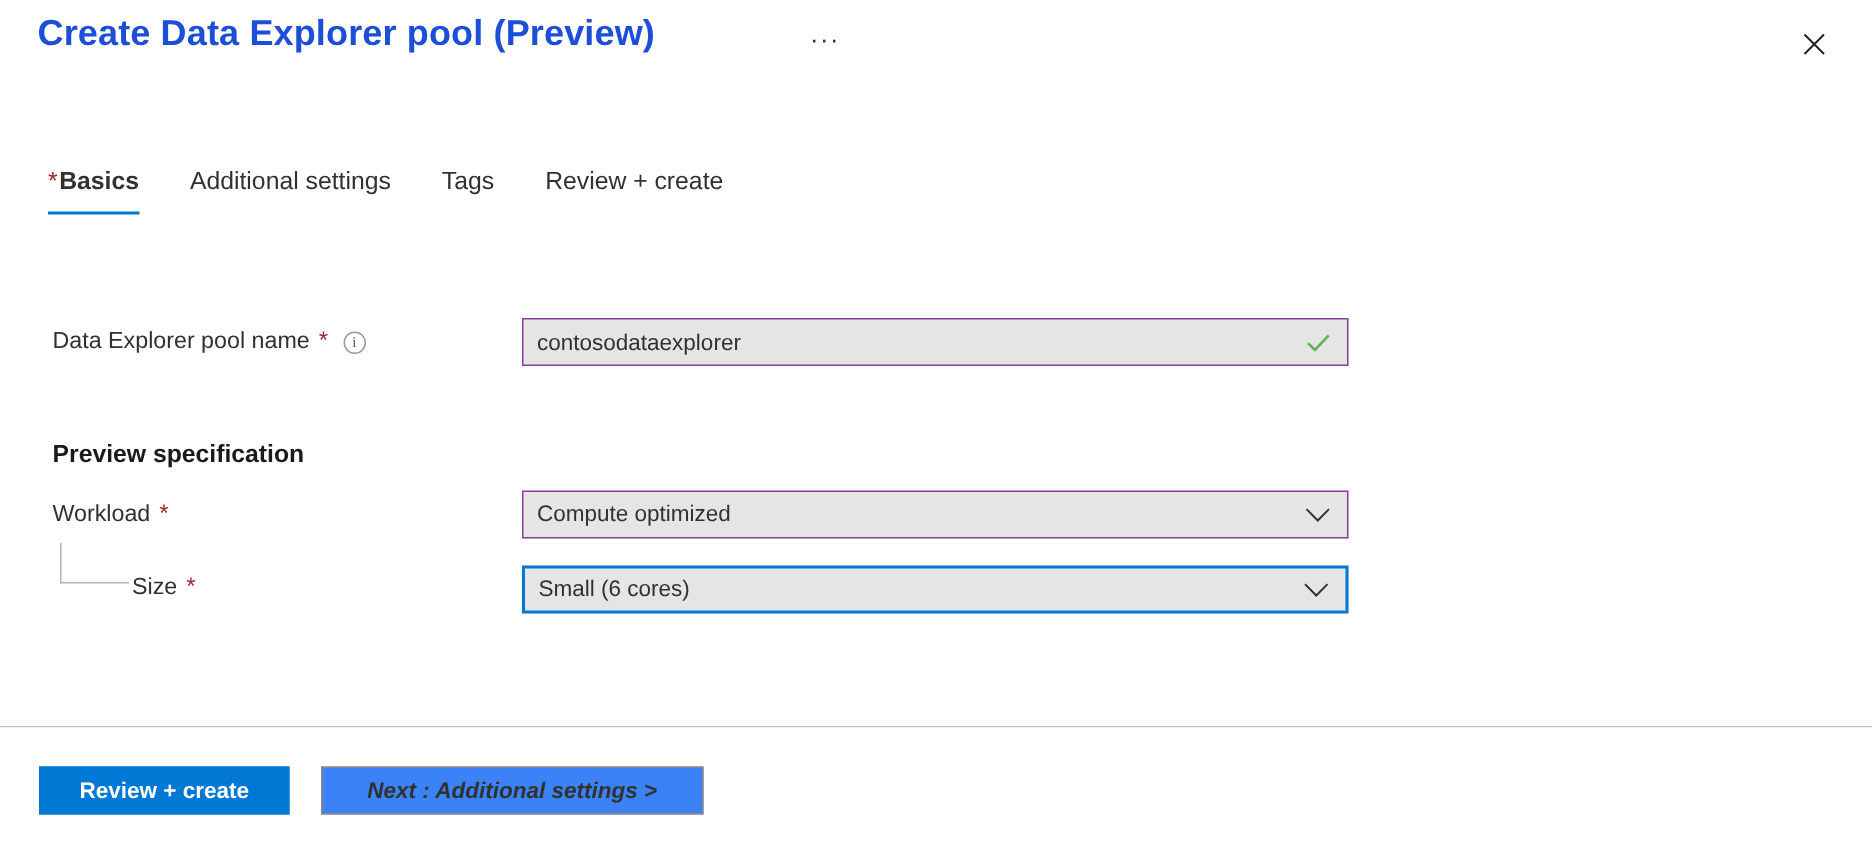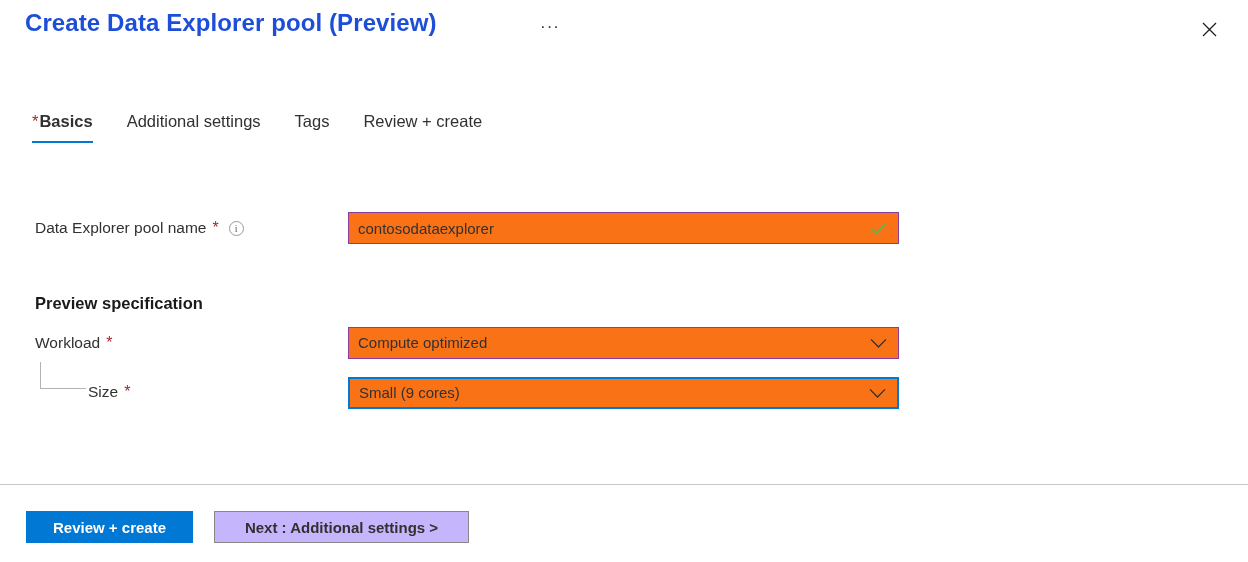--- a/index.html
+++ b/index.html
@@ -155,21 +155,21 @@
     border-bottom: 1px solid #b3b3b3;
   }
 
   
   .field-control {
     position: absolute;
     left: 348px;
     width: 551px;
     height: 32px;
     box-sizing: border-box;
-    background: #f97316;
+    background: #e5e5e5;
     display: flex;
     align-items: center;
   }
   .field-control.validated { border: 1px solid #873ea0; top: 212px; }
   .field-control.dropdown-rest { border: 1px solid #873ea0; top: 327px; text-align: right; }
   .field-control.dropdown-focus { border: 2px solid #0078d4; top: 377px; }
 
   .field-control input,
   .field-control .select-value {
     border: 0;
@@ -239,23 +239,24 @@
     top: 26px;
     min-width: 167px;
     background: #0078d4;
     color: #ffffff;
     border: 1px solid #0078d4;
   }
   #btn-next {
     left: 214px;
     top: 26px;
     min-width: 255px;
-    background: #c4b5fd;
+    background: #3b82f6;
     color: #323130;
     border: 1px solid #8a8886;
+    font-style: italic;
   }
 </style>
 </head>
 <body>
 
 <div class="blade-header">
   <div class="blade-title">Create Data Explorer pool (Preview)</div>
 
   <div class="header-ellipsis">···</div>
 
@@ -319,21 +320,21 @@
   <div class="field-control dropdown-rest">
     <span class="select-value">Compute optimized</span>
     <span class="chevron">
       <svg width="17" height="11" viewBox="0 0 17 11" aria-hidden="true">
         <path d="M1 1.4 L8.5 9 L16 1.4" stroke="#323130" stroke-width="1.3" fill="none"></path>
       </svg>
     </span>
   </div>
 
   <div class="field-control dropdown-focus">
-    <span class="select-value">Small (9 cores)</span>
+    <span class="select-value">Small (6 cores)</span>
     <span class="chevron">
       <svg width="17" height="11" viewBox="0 0 17 11" aria-hidden="true">
         <path d="M1 1.4 L8.5 9 L16 1.4" stroke="#323130" stroke-width="1.3" fill="none"></path>
       </svg>
     </span>
   </div>
 
 </div>
 
 <div class="footer-divider"></div>

